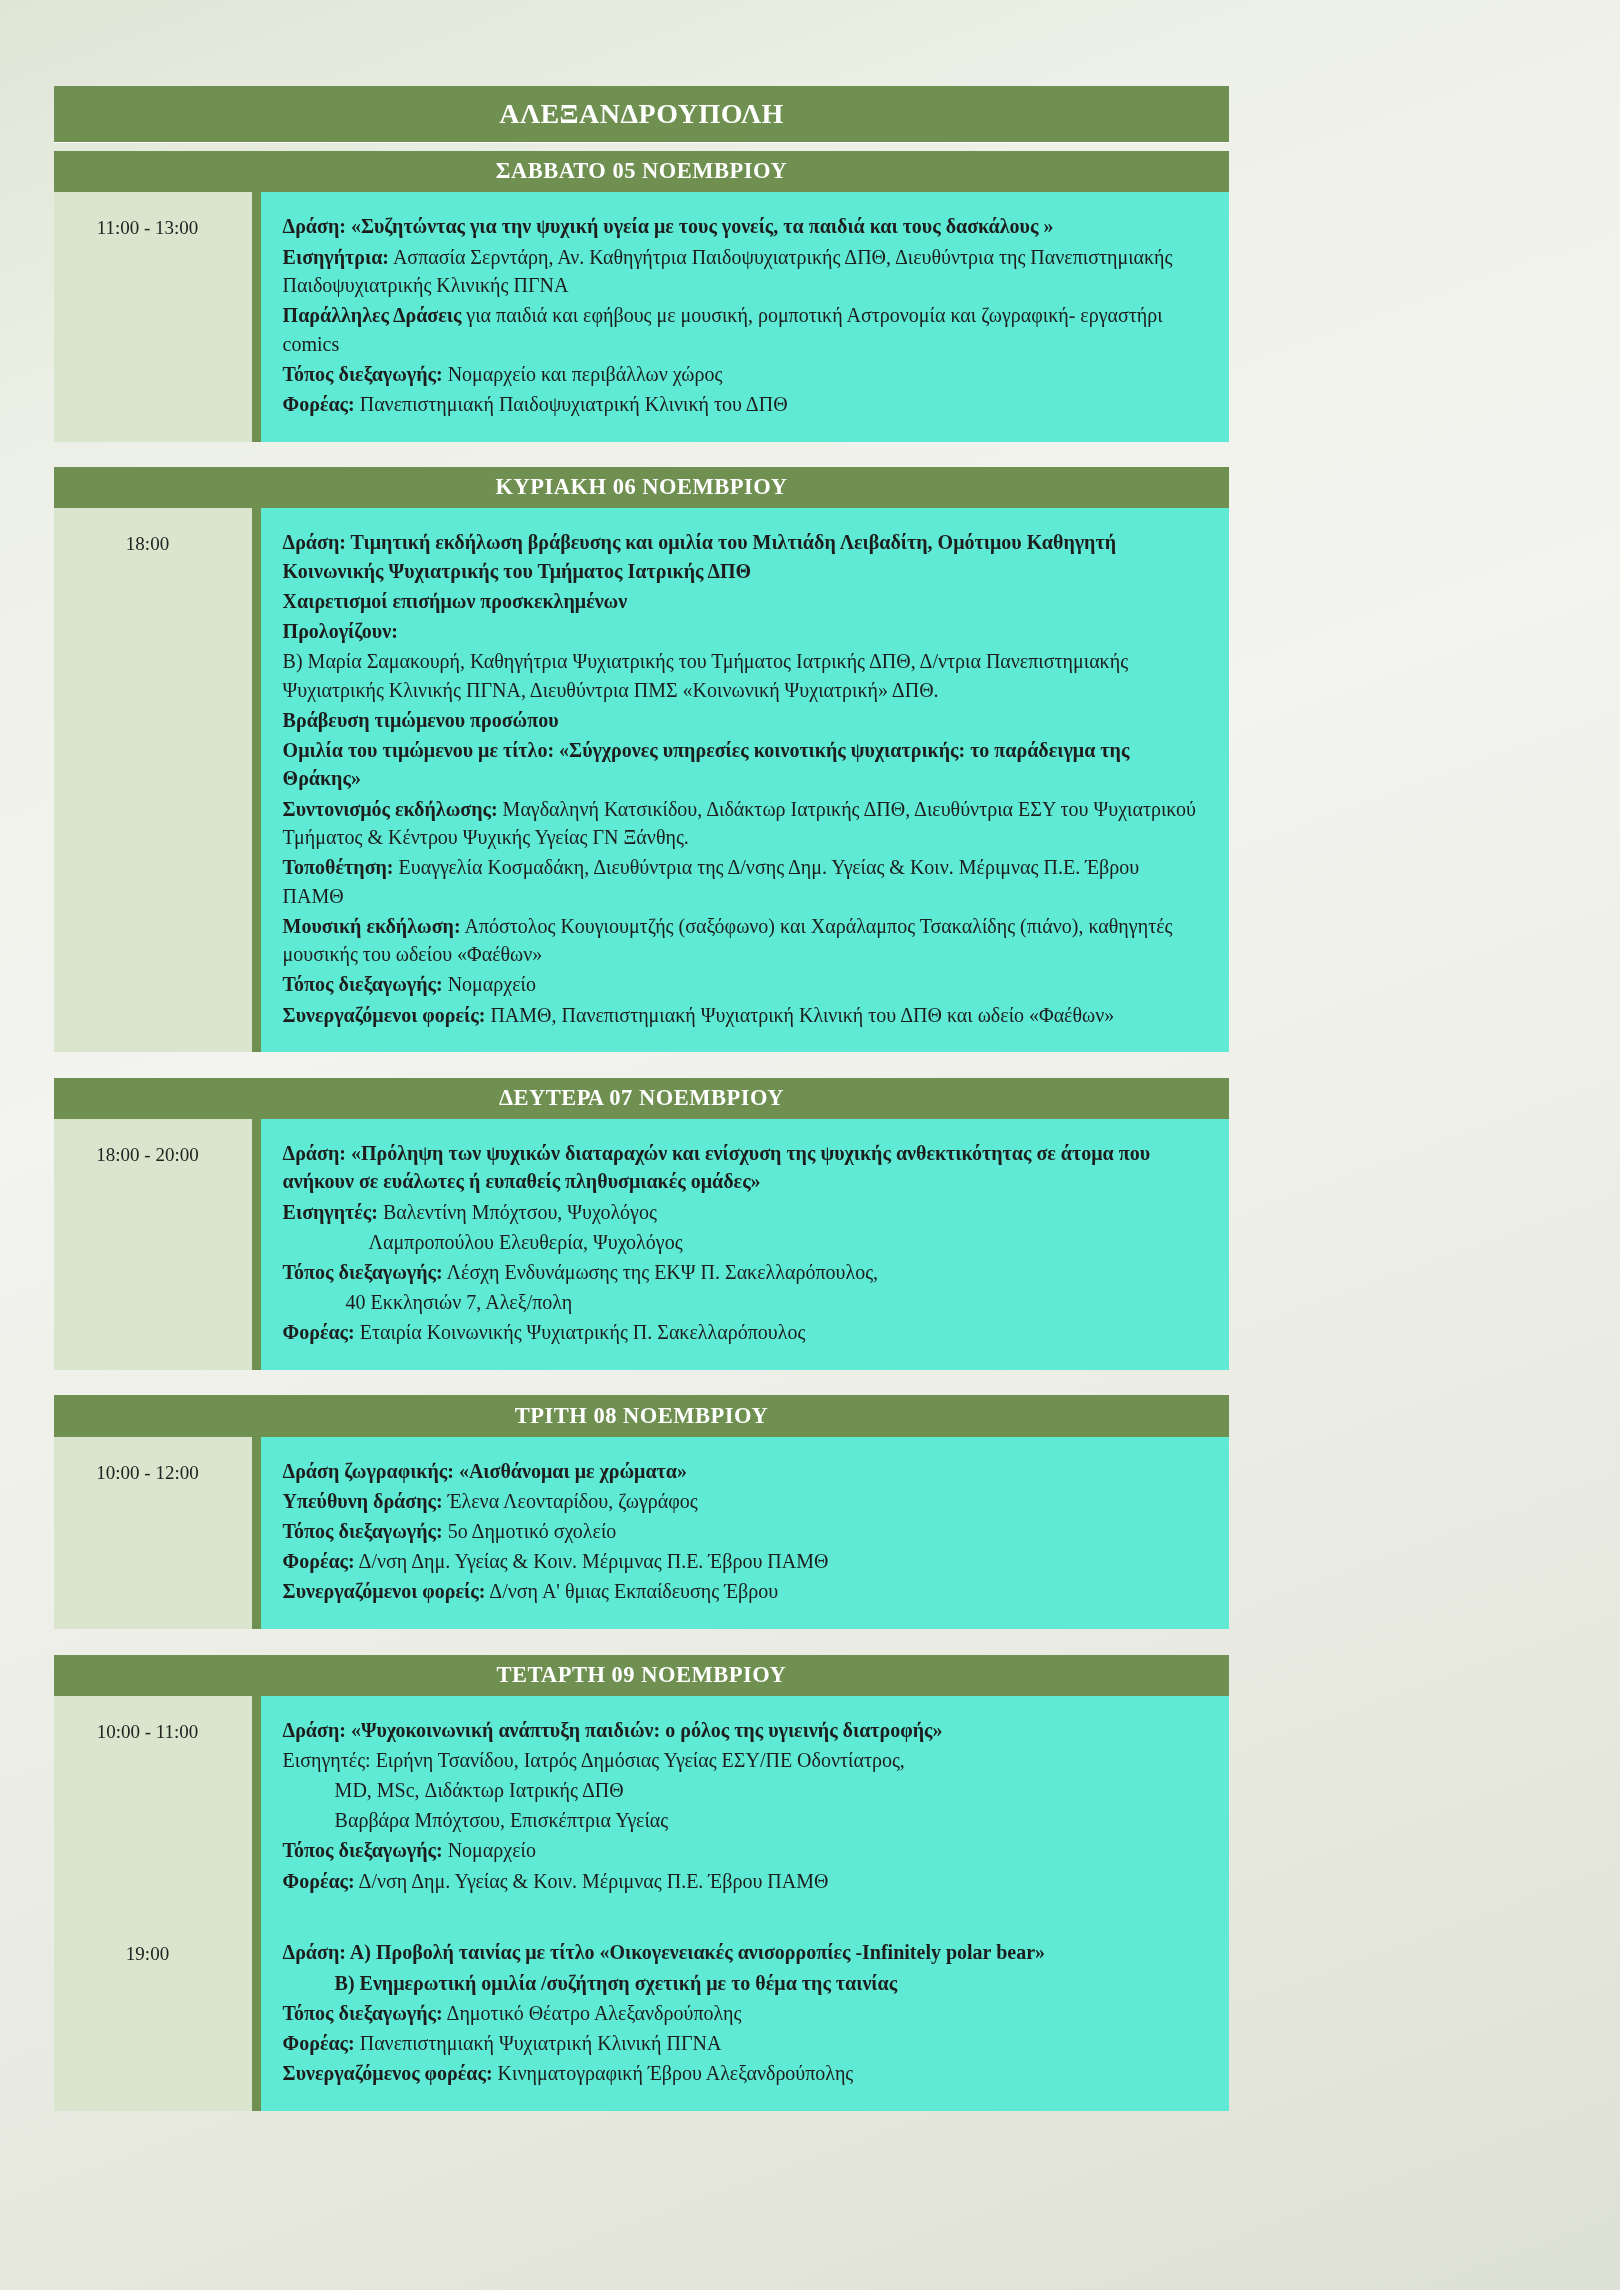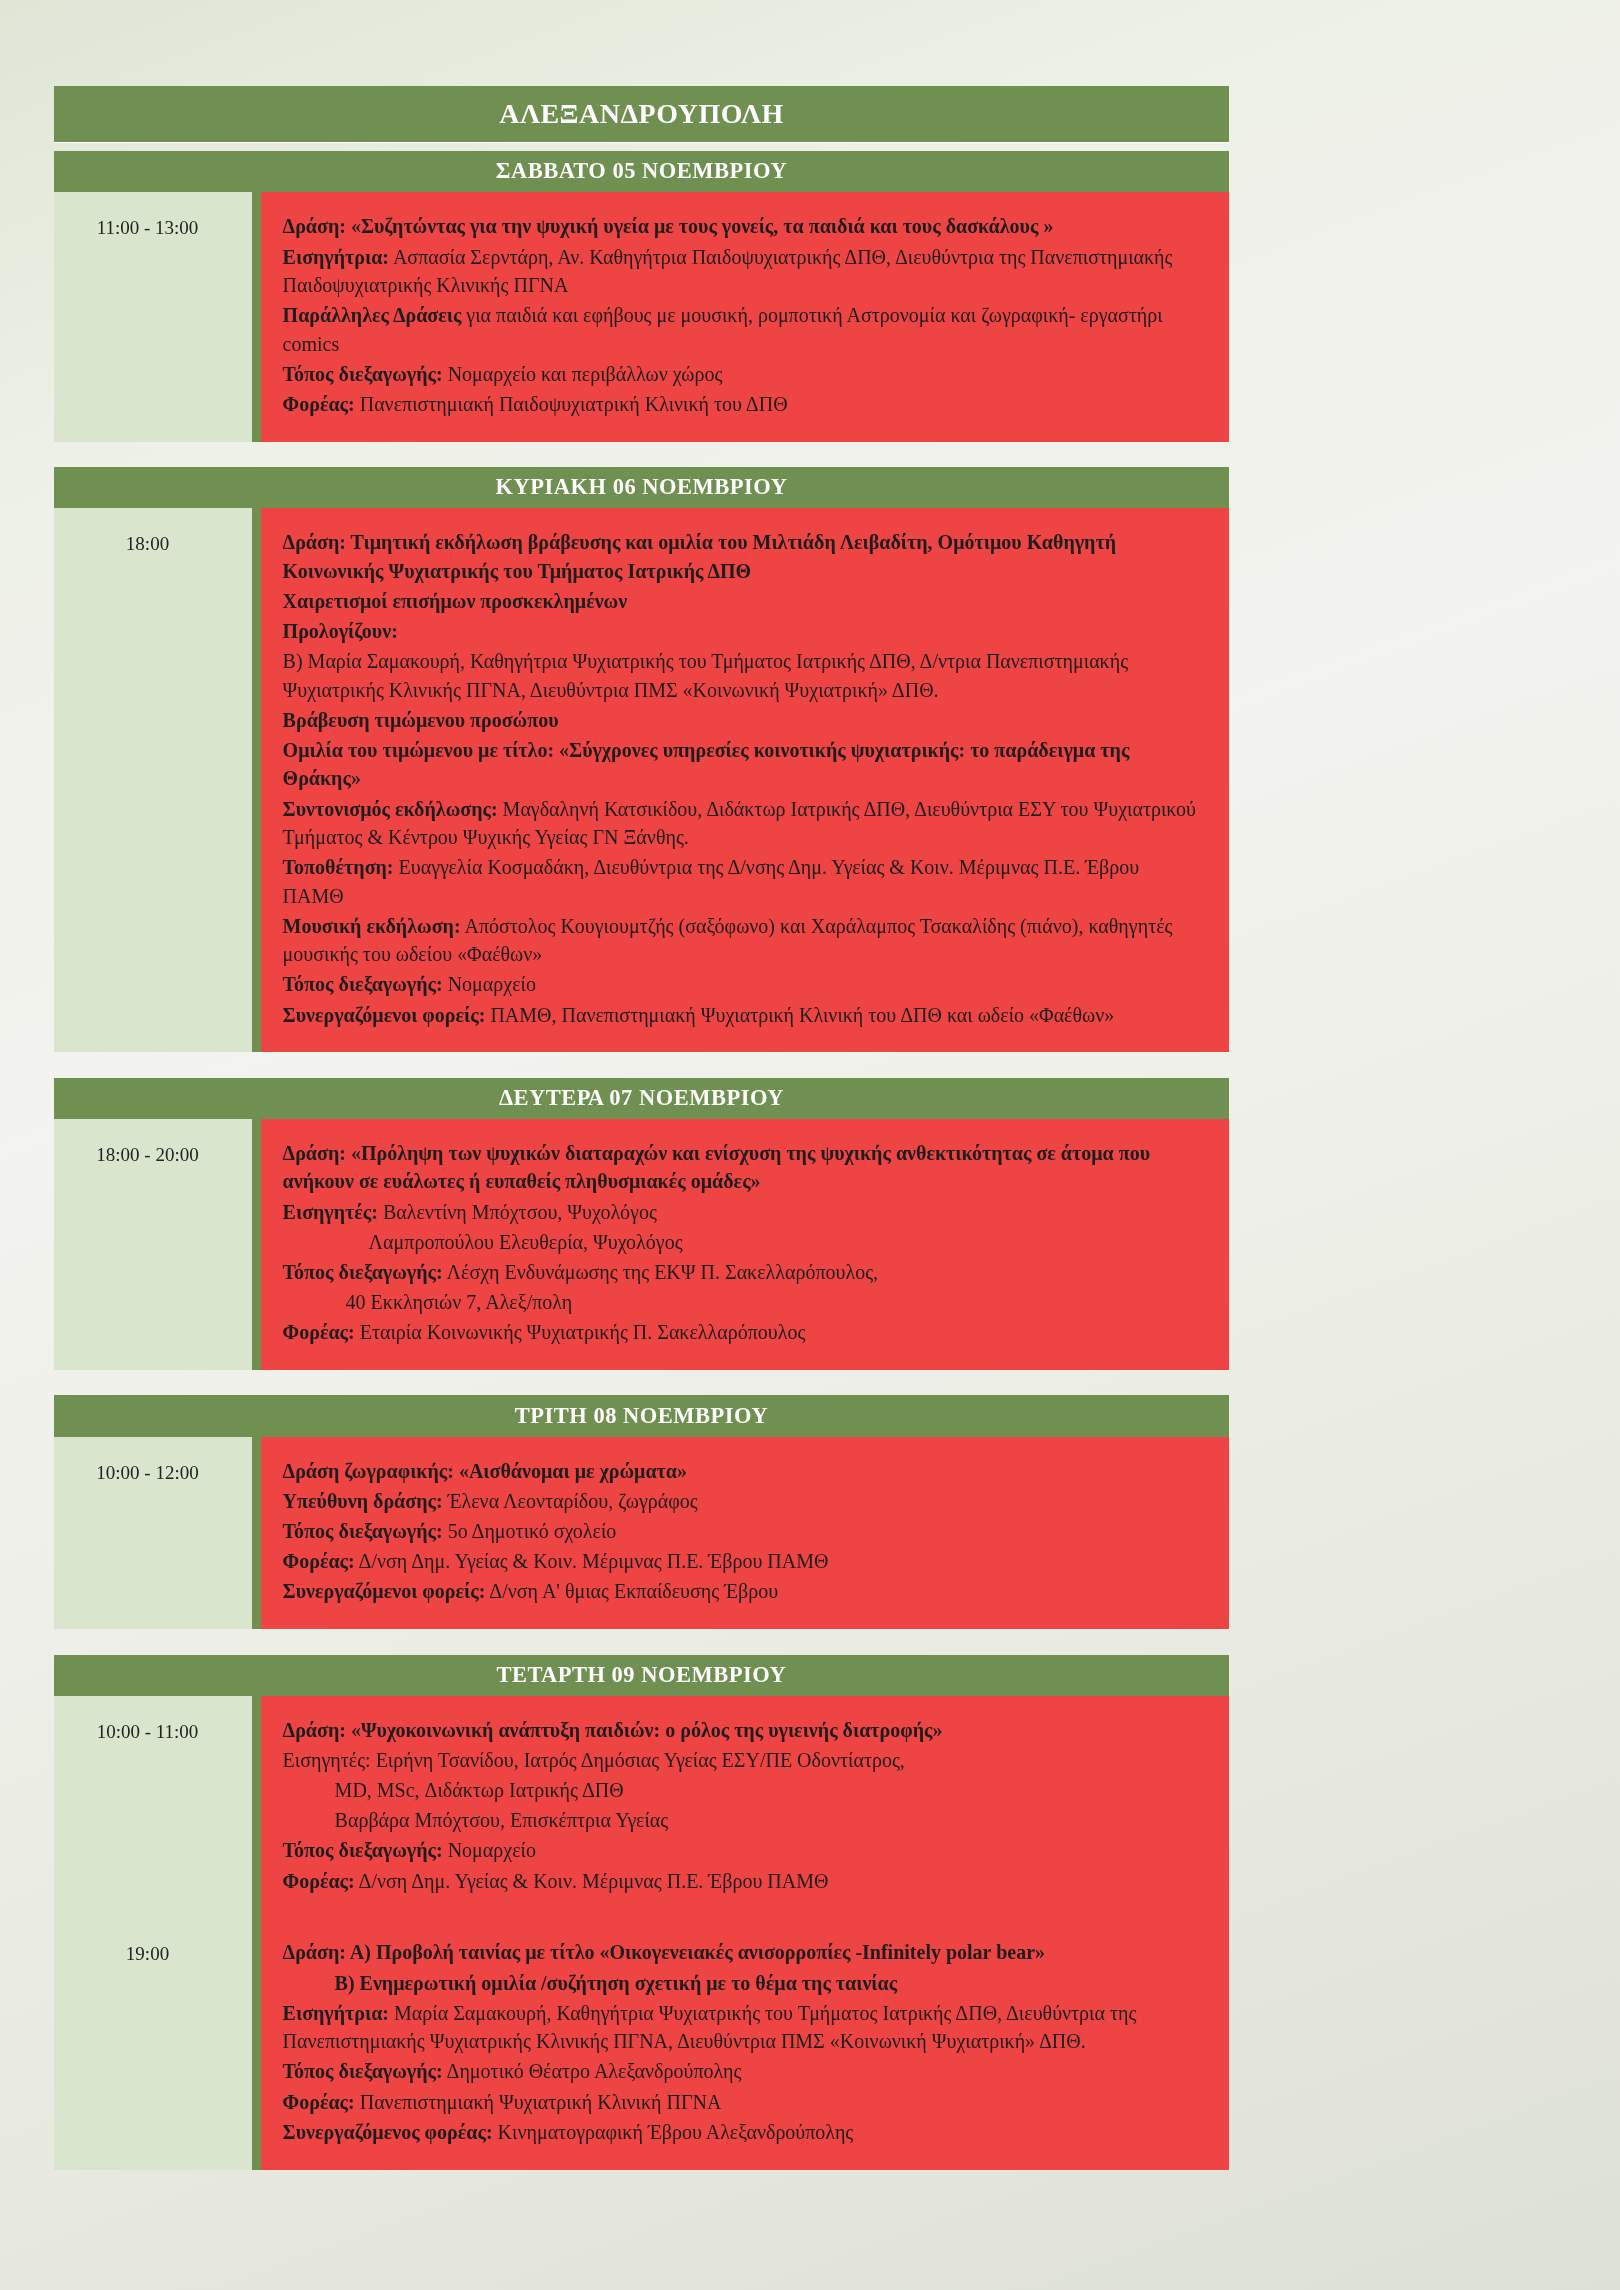--- a/index.html
+++ b/index.html
@@ -59,21 +59,21 @@
     padding: 25px 20px 18px 9px;
     font-size: 19px;
     color: #222;
     text-align: center;
     border-right: 9px solid #6f9050;
   }
   .time-cell span { display: inline-block; }
   .body-cell {
     flex: 1 1 auto;
     box-sizing: border-box;
-    background: #ef4444;
+    background: #5eead4;
     padding: 20px 27px 21.6px 21.6px;
     font-size: 20px;
     line-height: 1.42;
     color: #1d1d1d;
   }
   .body-cell p {
     margin: 0 0 1.8px 0;
   }
   .b { font-weight: bold; }
   .indent-1 { padding-left: 86px; }
@@ -158,21 +158,20 @@
             <p class="indent-2"><span>Βαρβάρα Μπόχτσου, Επισκέπτρια Υγείας</span></p>
             <p><span class="b">Τόπος διεξαγωγής:</span><span> Νομαρχείο</span></p>
             <p><span class="b">Φορέας:</span><span> Δ/νση Δημ. Υγείας &amp; Κοιν. Μέριμνας Π.Ε. Έβρου ΠΑΜΘ</span></p>
           </div>
         </div>
         <div class="row">
           <div class="time-cell"><span>19:00</span></div>
           <div class="body-cell">
             <p><span class="b">Δράση: Α) Προβολή ταινίας με τίτλο «Οικογενειακές ανισορροπίες -Infinitely polar bear»</span></p>
             <p class="indent-2"><span class="b">Β) Ενημερωτική ομιλία /συζήτηση σχετική με το θέμα της ταινίας</span></p>
-            <p><span class="b">Εισηγήτρια:</span><span> Μαρία Σαμακουρή, Καθηγήτρια Ψυχιατρικής του Τμήματος Ιατρικής ΔΠΘ, Διευθύντρια της Πανεπιστημιακής Ψυχιατρικής Κλινικής ΠΓΝΑ, Διευθύντρια ΠΜΣ «Κοινωνική Ψυχιατρική» ΔΠΘ.</span></p>
             <p><span class="b">Τόπος διεξαγωγής:</span><span> Δημοτικό Θέατρο Αλεξανδρούπολης</span></p>
             <p><span class="b">Φορέας:</span><span> Πανεπιστημιακή Ψυχιατρική Κλινική ΠΓΝΑ</span></p>
             <p><span class="b">Συνεργαζόμενος φορέας:</span><span> Κινηματογραφική Έβρου Αλεξανδρούπολης</span></p>
           </div>
         </div>
         <div class="spacer"></div>
       </div>
 
   </div>
 </div>

